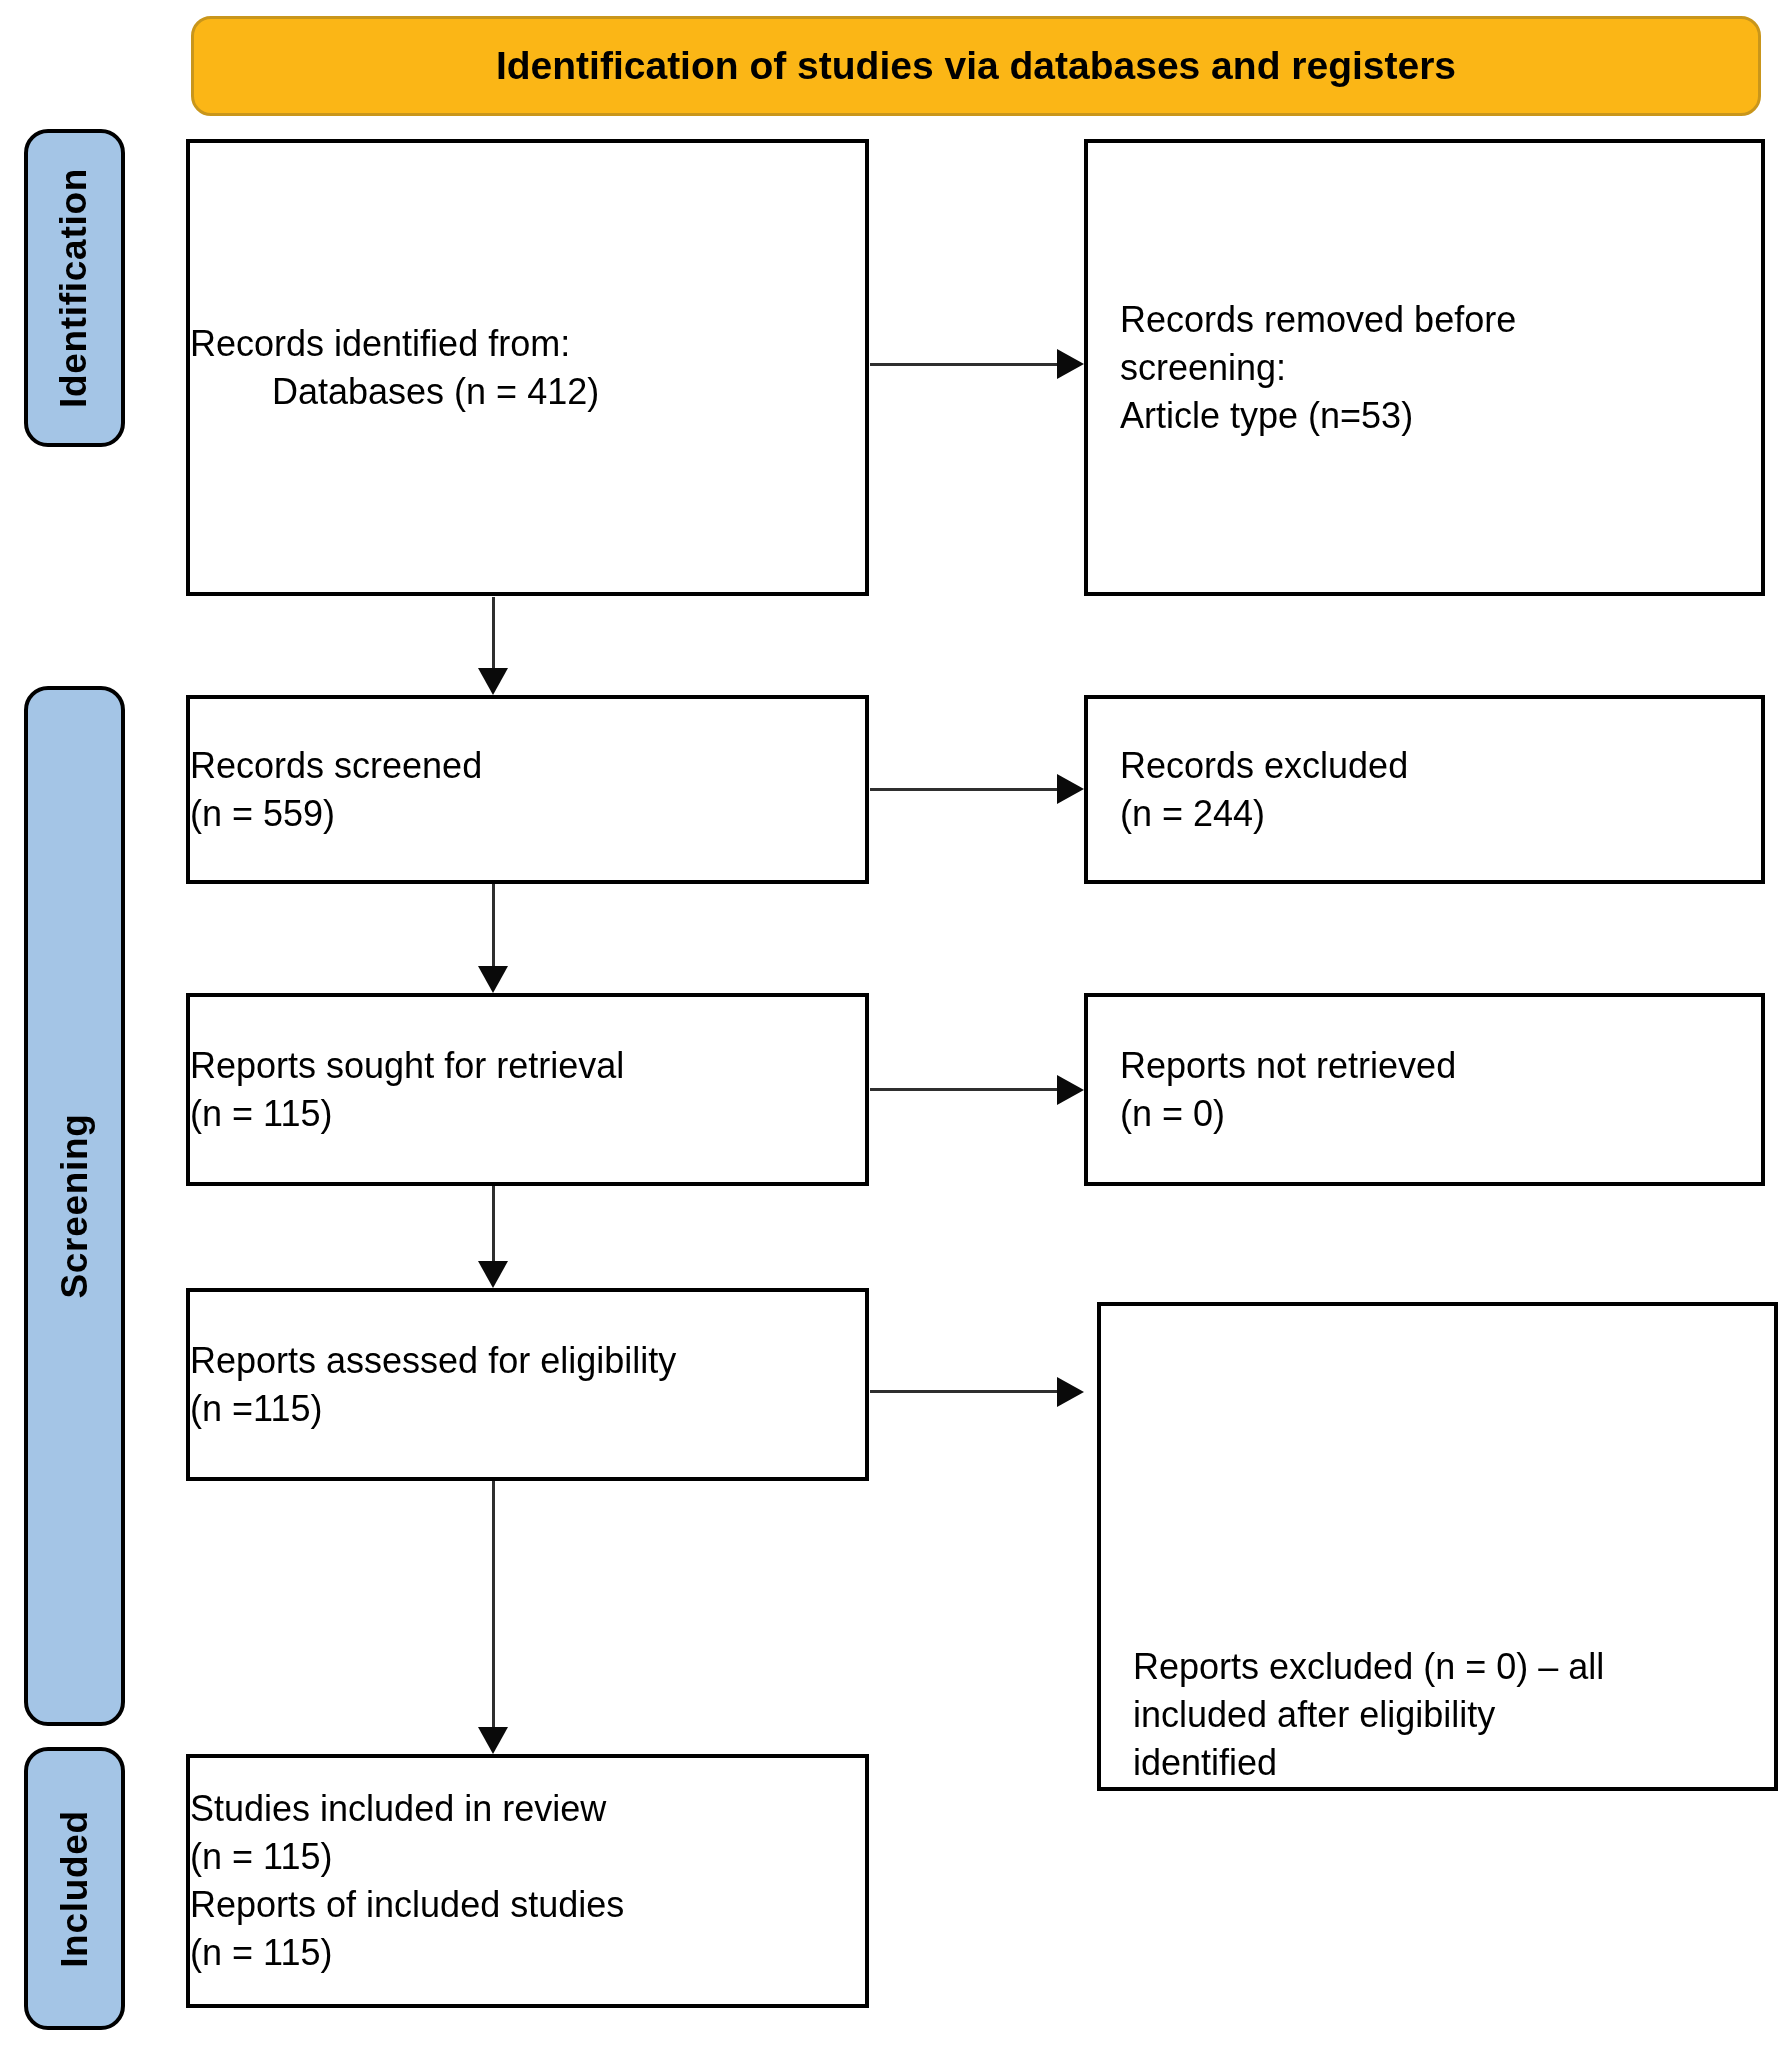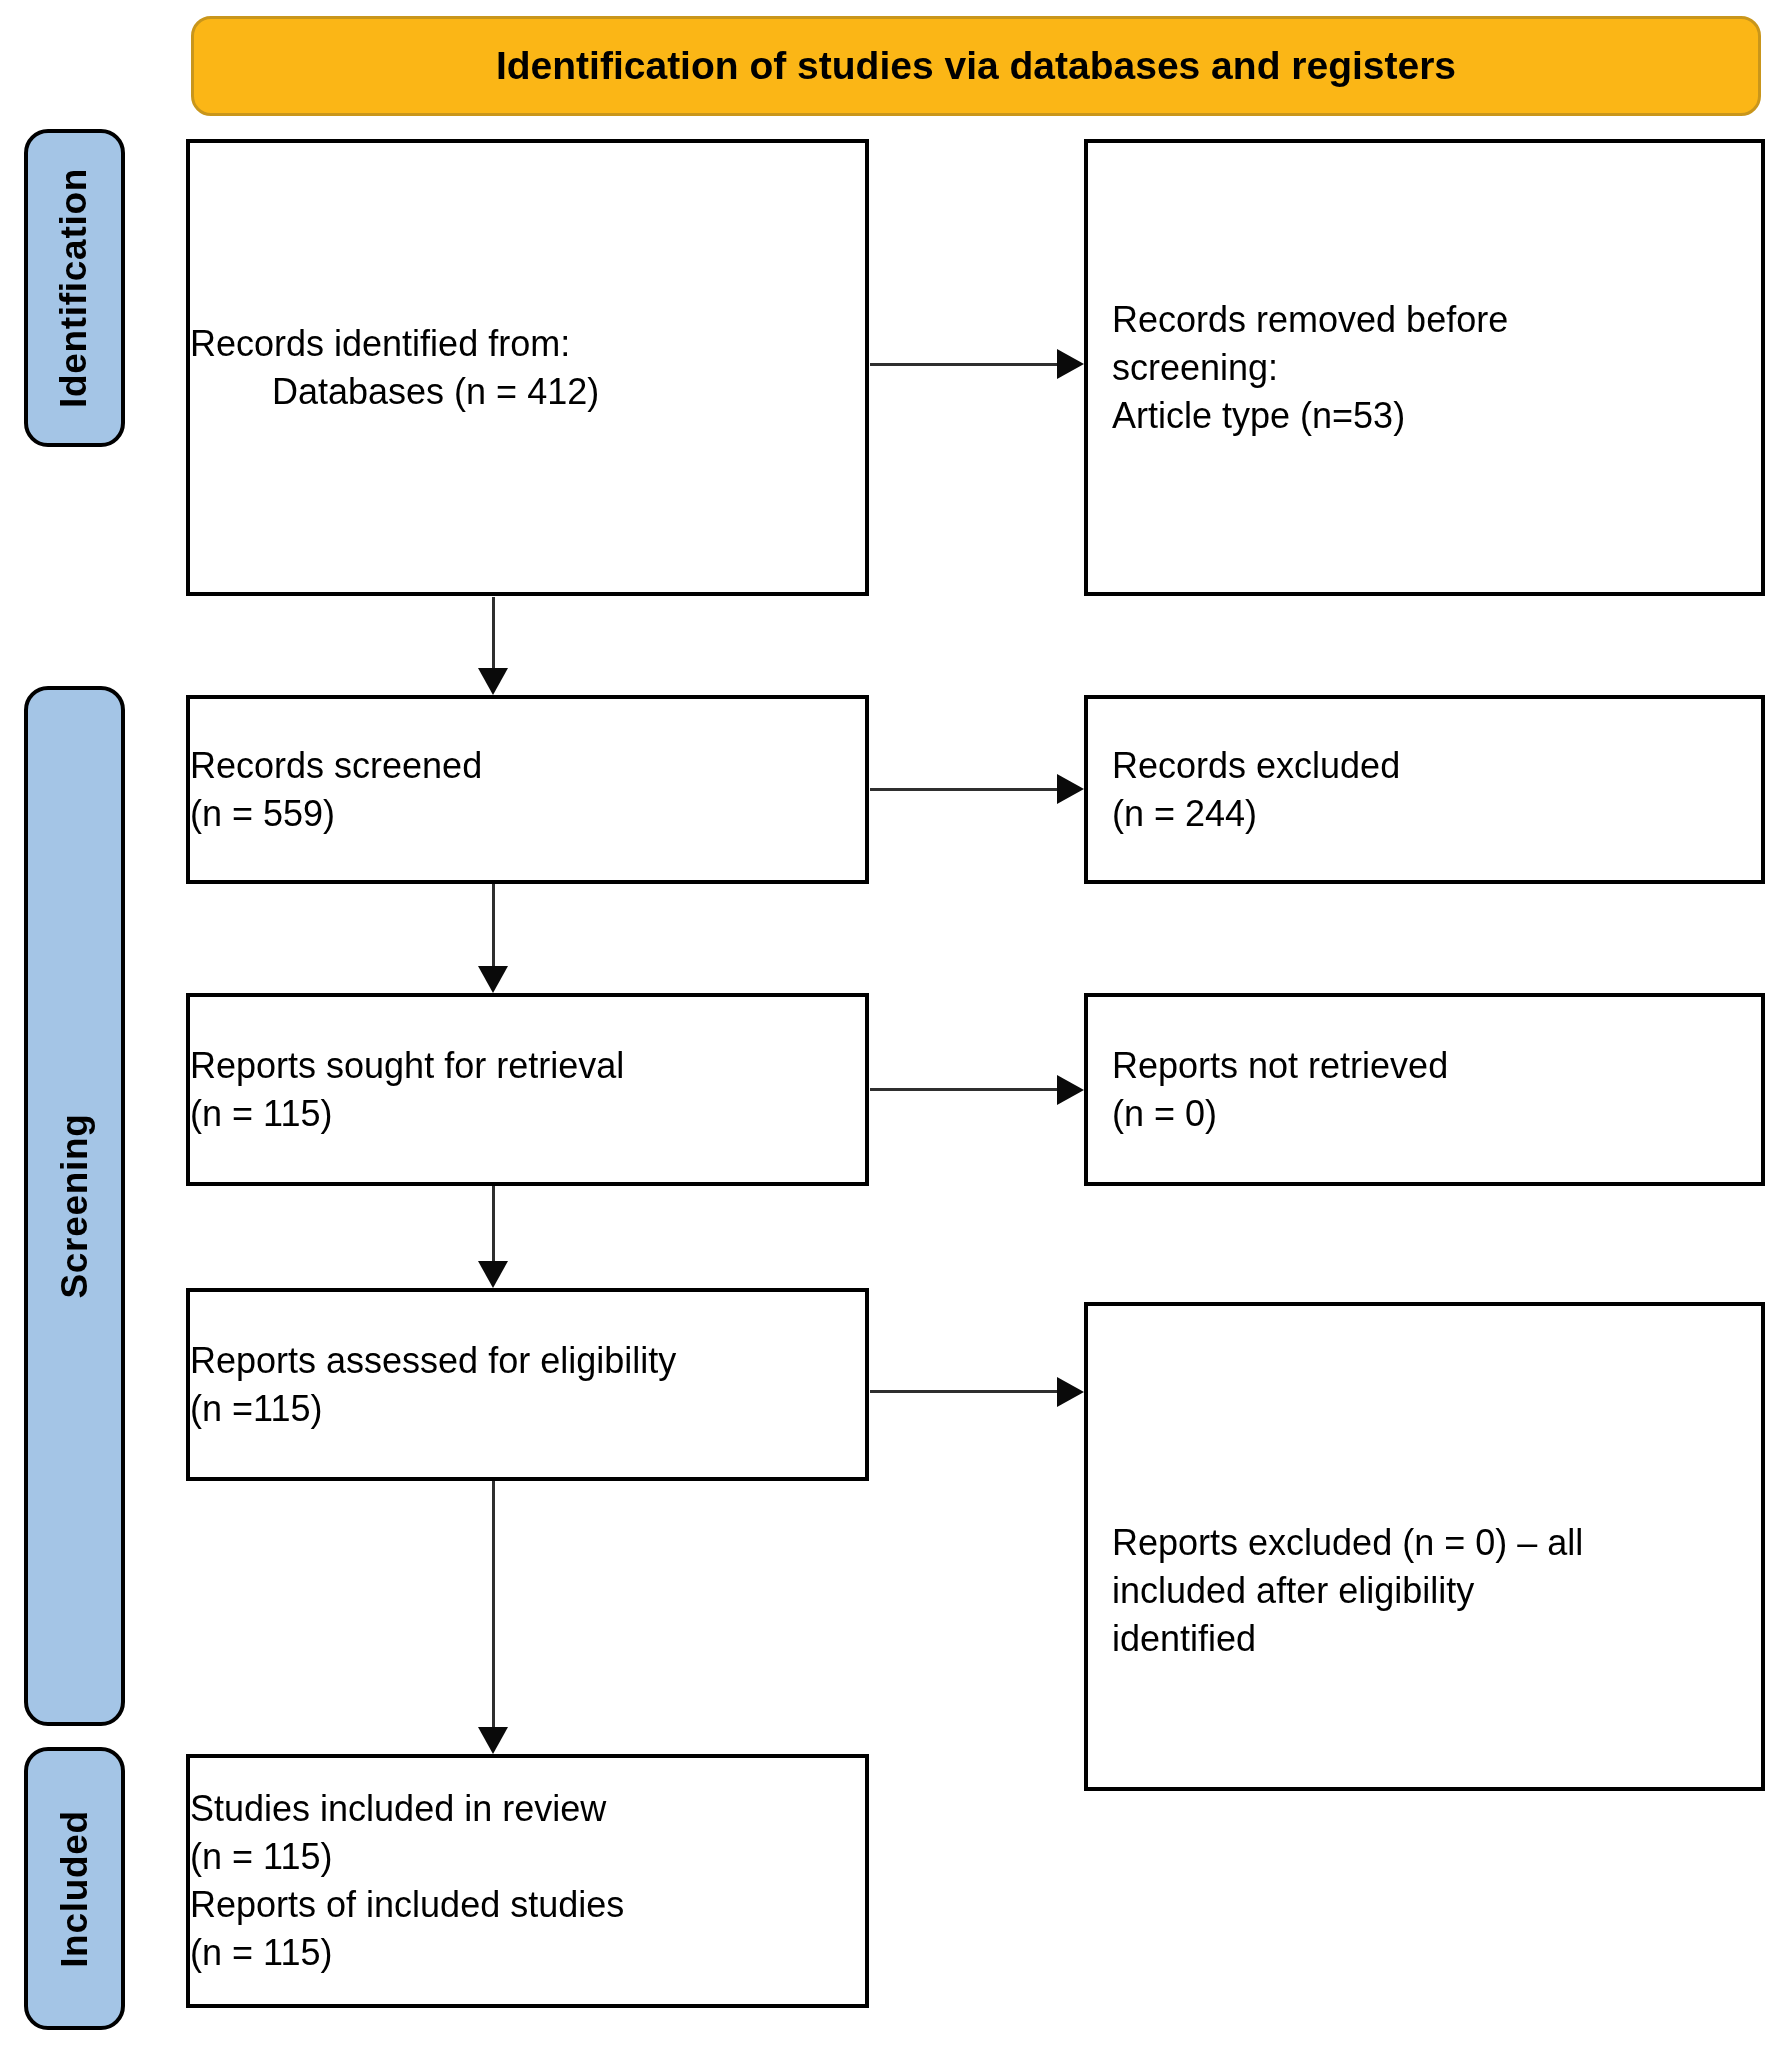--- a/index.html
+++ b/index.html
@@ -29,22 +29,22 @@
   .stage-identification { top:129px; height:318px; }
   .stage-screening      { top:686px; height:1040px; }
   .stage-included       { top:1747px; height:283px; }
 
   
   .box {
     position:absolute; background:#fff; border:4.3px solid #000; box-sizing:border-box;
     display:flex; align-items:center;
   }
   .box-text { padding-right:21.4px; font-size:36px; line-height:48px; }
-  .col-right .box-text { padding-left:24px; }
-  .box.offset-top { align-items:center; }
+  .col-right .box-text { padding-left:32px; }
+  .box.offset-top { align-items:flex-end;margin-left:13px; }
   .box.offset-top .box-text { padding-top:89px; }
   .line { white-space:nowrap; }
   .line.indent { padding-left:82px; }
 
   .col-left  { left:186px; width:683px; }
   .col-right { left:1084px; width:681px; }
   .b1 { top:139px;  height:457px; }
   .b2 { top:695px;  height:189px; }
   .b3 { top:993px; height:193px; }
   .b4 { top:1288px; height:193px;align-items:center; }

